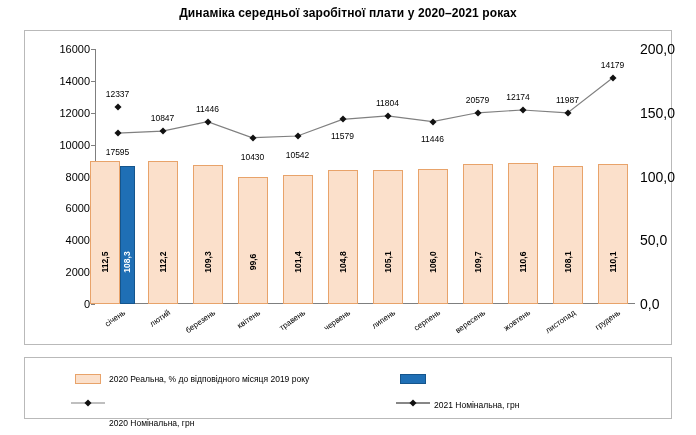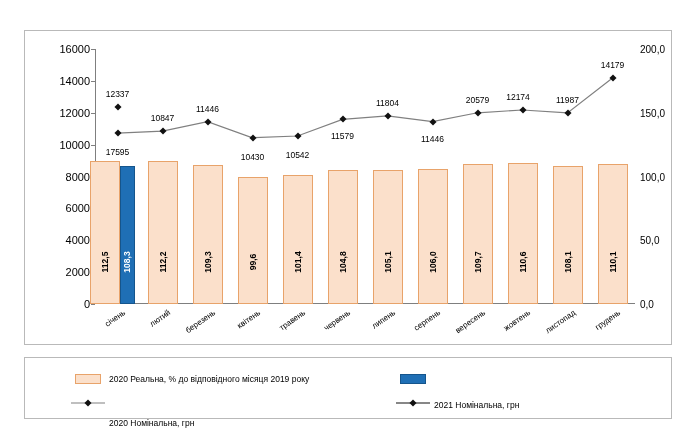--- a/index.html
+++ b/index.html
@@ -26,21 +26,21 @@
   }
   #plot .leftaxis{
     position:absolute;left:0;top:0;width:1px;height:100%;background:#7f7f7f;
   }
   .ytick{
     position:absolute;right:calc(100% + 5px);transform:translateY(-50%);
     font-size:11px;color:#000;white-space:nowrap;
   }
   .ytick-r{
     position:absolute;left:calc(100% + 5px);transform:translateY(-50%);
-    font-size:10px;color:#000;white-space:nowrap;
+    font-size:14px;color:#000;white-space:nowrap;
   }
   .tickmark{position:absolute;left:-4px;width:4px;height:1px;background:#7f7f7f;}
 
   .bar{
     position:absolute;bottom:0;box-sizing:border-box;
   }
   .bar.b2020{background:#fbe0cb;border:1px solid #e8a36a;}
   .bar.b2021{background:#1f6fb5;border:1px solid #15558c;}
   .barlabel{
     position:absolute;left:50%;transform:translateX(-50%) rotate(-90deg);
@@ -77,20 +77,21 @@
   }
   .swatch.s2020{background:#fbe0cb;border:1px solid #e8a36a;}
   .swatch.s2021{background:#1f6fb5;border:1px solid #15558c;}
   .lineswatch{position:absolute;width:34px;height:10px;}
 </style>
 </head>
 <body>
 
 <div id="root">
 
+  <div id="title">Динаміка середньої заробітної плати у 2020–2021 роках</div>
 
   <div class="axis-unit" id="unit-left">грн</div>
   <div class="axis-unit" id="unit-right">%</div>
 
   <div id="plotbox">
     <div id="plot">
       <div class="leftaxis"></div>
       <div class="baseline"></div>
       <div id="yticks">
           <div class="ytick" style="top: 255px;">0</div>

